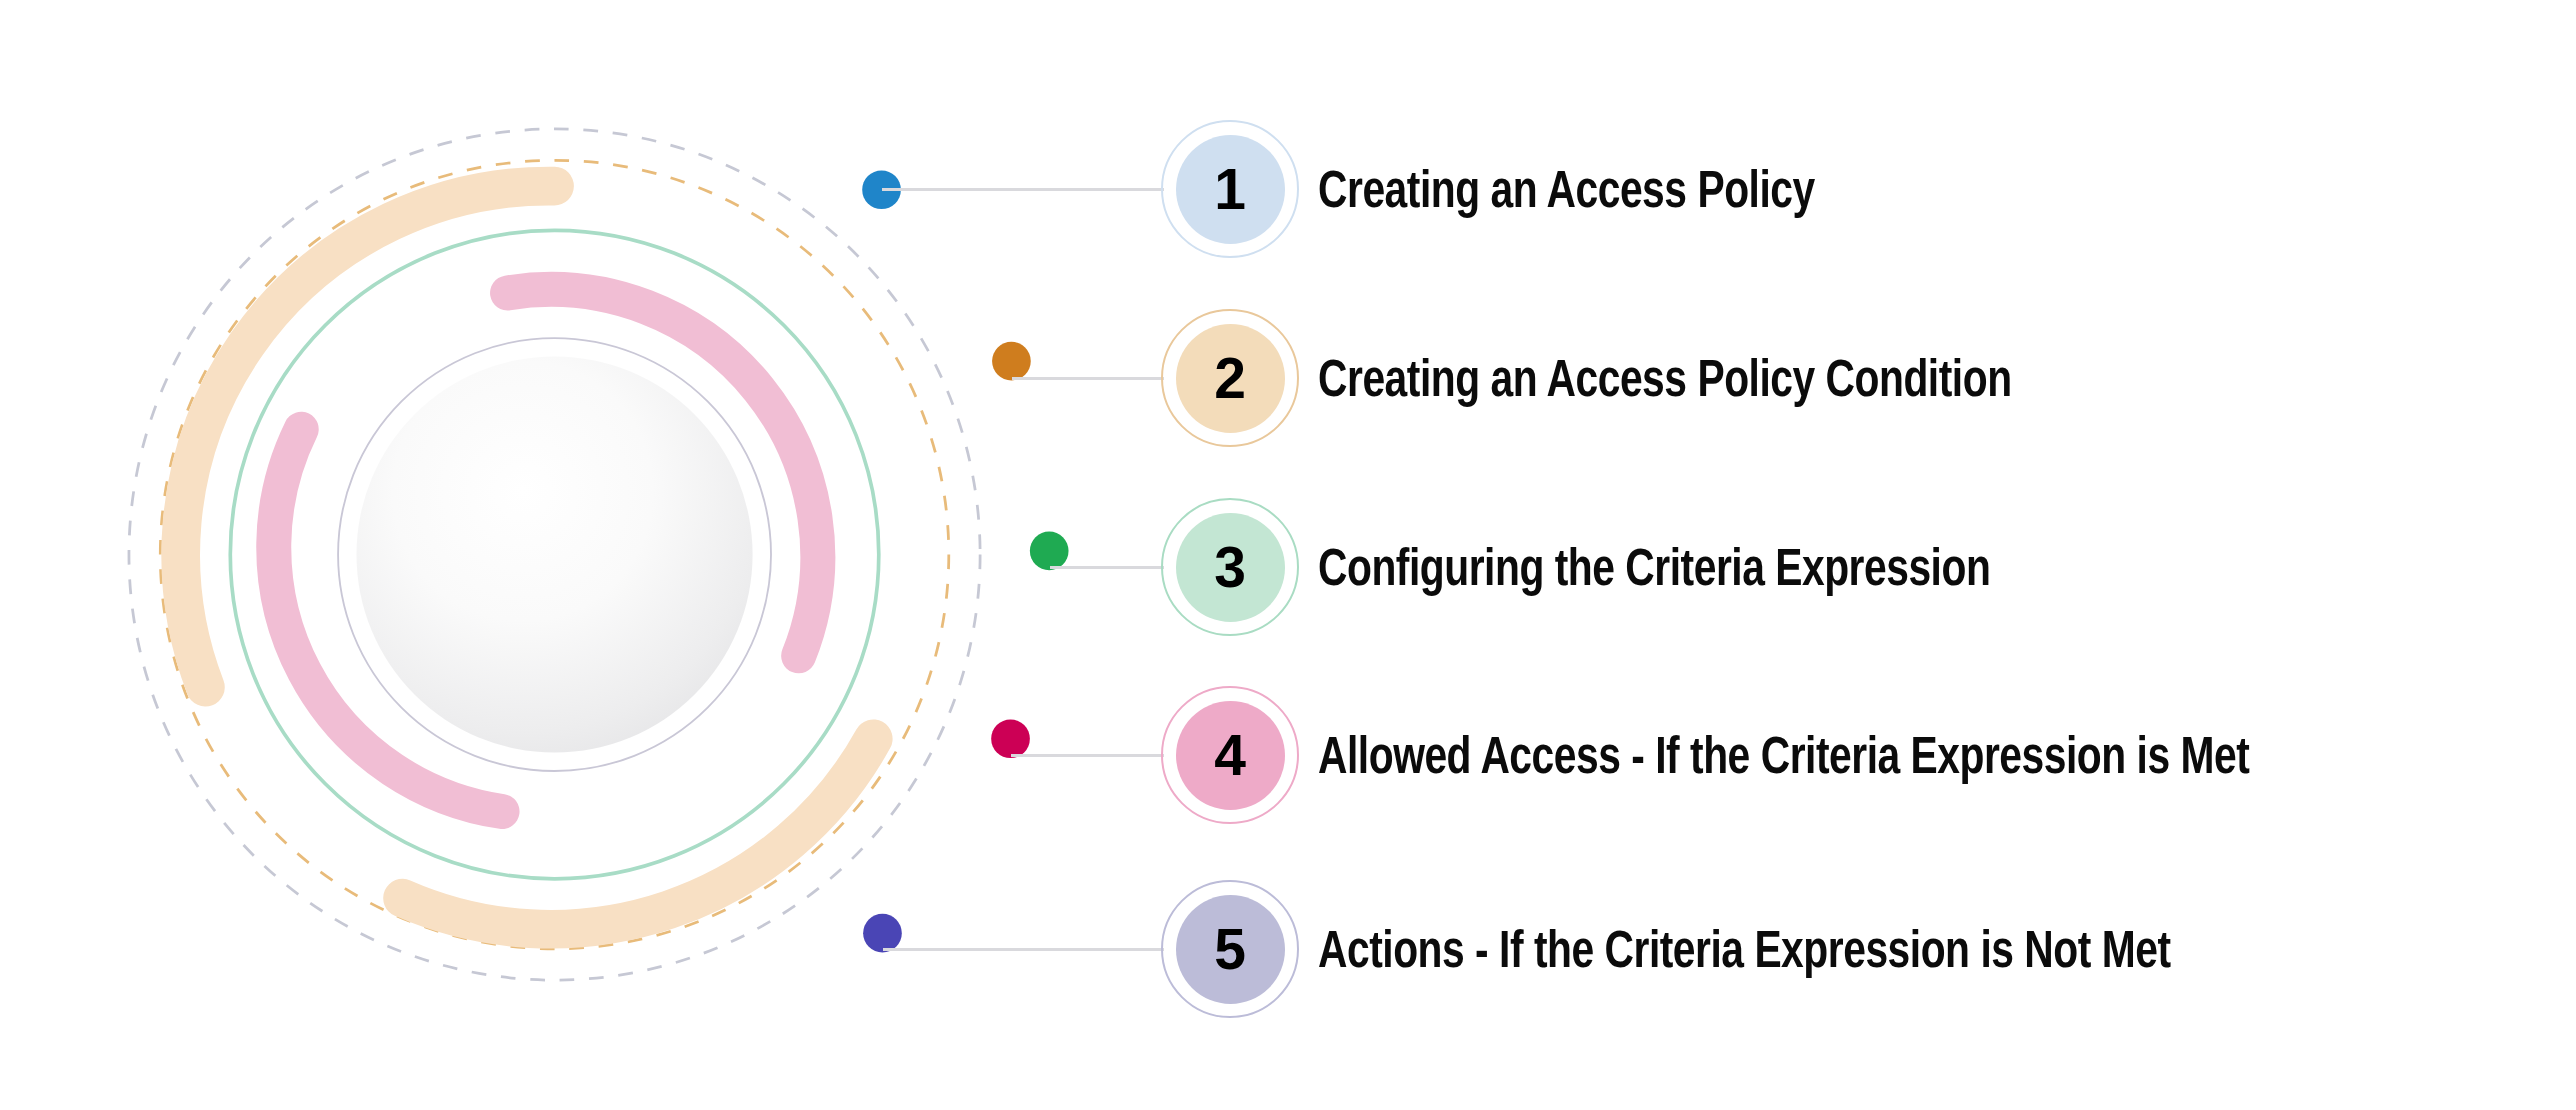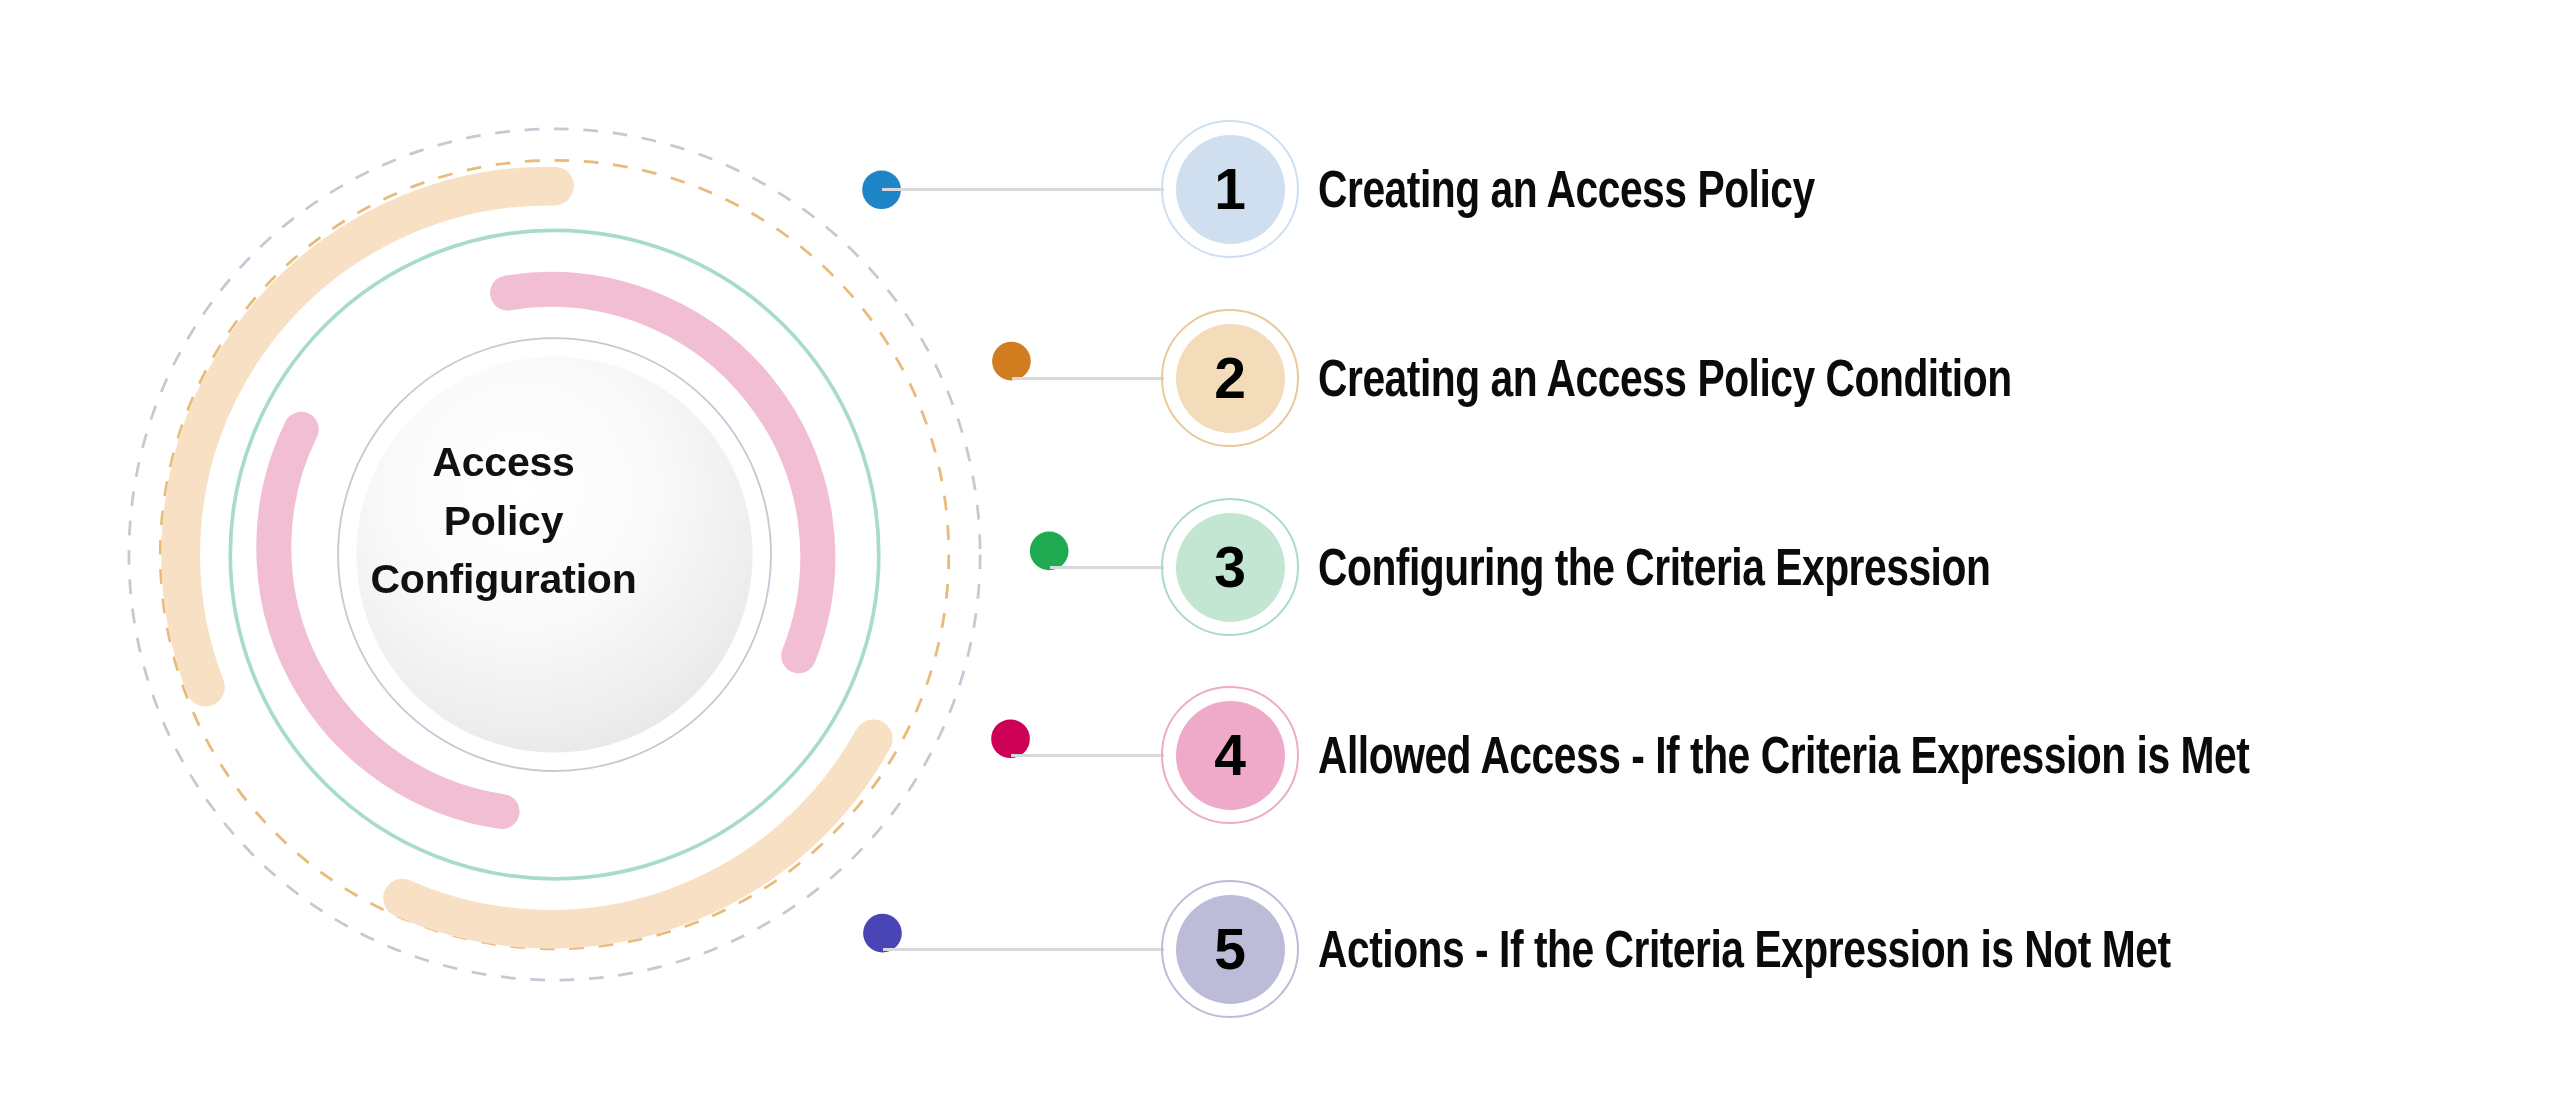--- a/index.html
+++ b/index.html
@@ -145,25 +145,20 @@
 
       <path d="M 551 318 A 290 290 0 0 1 867 712" fill="none" stroke="#f1bed4" stroke-width="38" stroke-linecap="round"></path>
 
       <path d="M 327 466 A 290 290 0 0 0 545 881" fill="none" stroke="#f1bed4" stroke-width="38" stroke-linecap="round"></path>
 
       <circle cx="602" cy="602" r="235" fill="none" stroke="#c9c7d6" stroke-width="2"></circle>
 
       <circle cx="602" cy="602" r="215" fill="url(#coreGrad)"></circle>
     </svg>
 
-    <div class="center-text">
-      <span class="ct-line">Access</span>
-      <span class="ct-line">Policy</span>
-      <span class="ct-line">Configuration</span>
-    </div>
   </div>
 
   <svg id="dots-layer" style="position:absolute;left:0;top:0;width:1110px;height:1110px;" viewBox="0 0 1205 1205" xmlns="http://www.w3.org/2000/svg">
     <circle cx="957" cy="206" r="21" fill="#1f85c9"></circle>
     <circle cx="1098" cy="392" r="21" fill="#cf7d1e"></circle>
     <circle cx="1139" cy="598" r="21" fill="#1faa52"></circle>
     <circle cx="1097" cy="802" r="21" fill="#cc0055"></circle>
     <circle cx="958" cy="1013" r="21" fill="#4a45b5"></circle>
   </svg>
 

